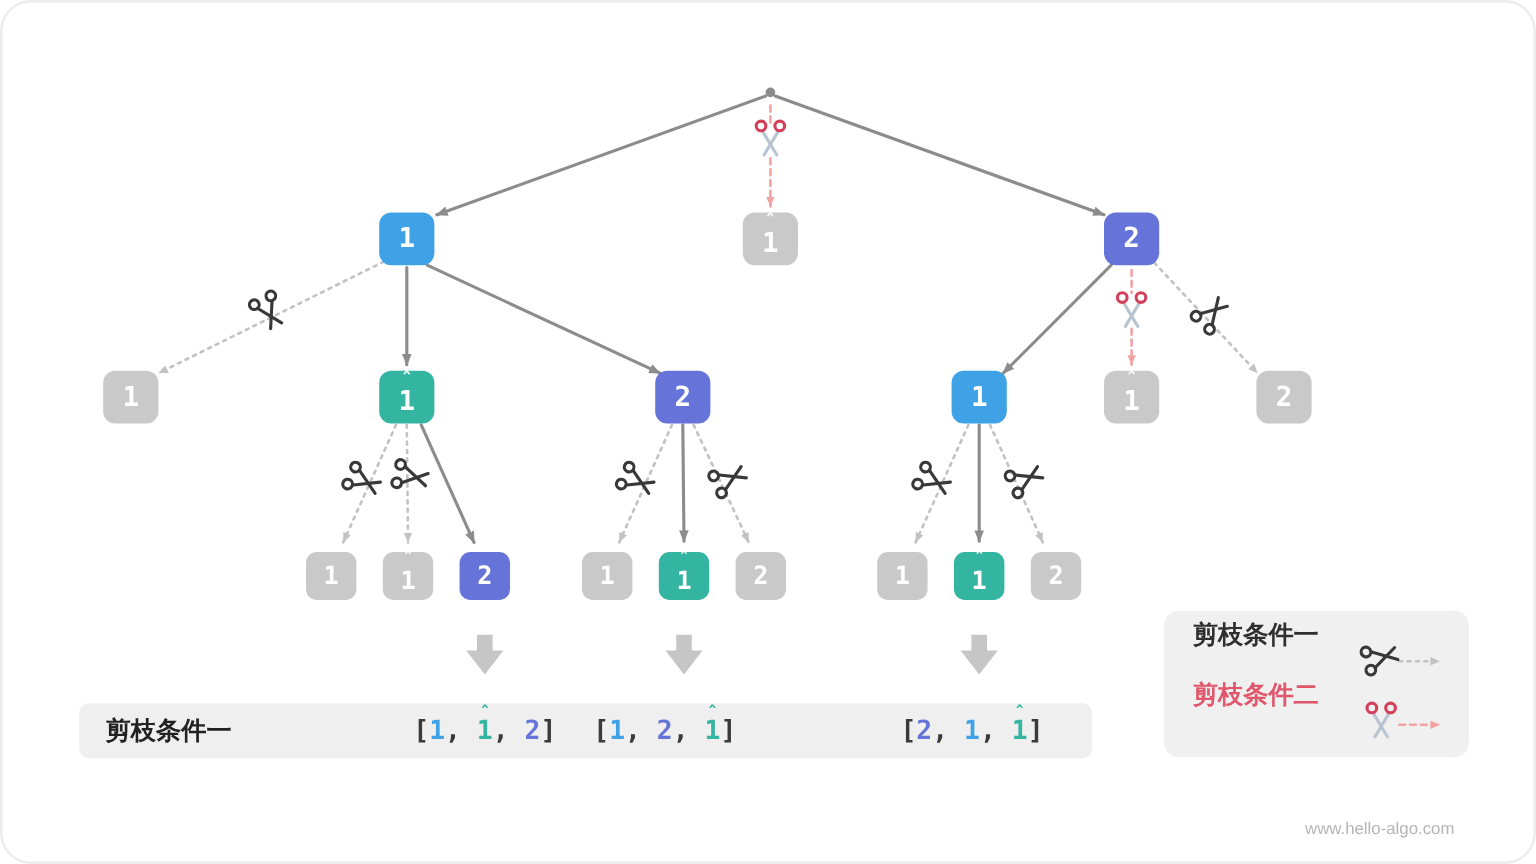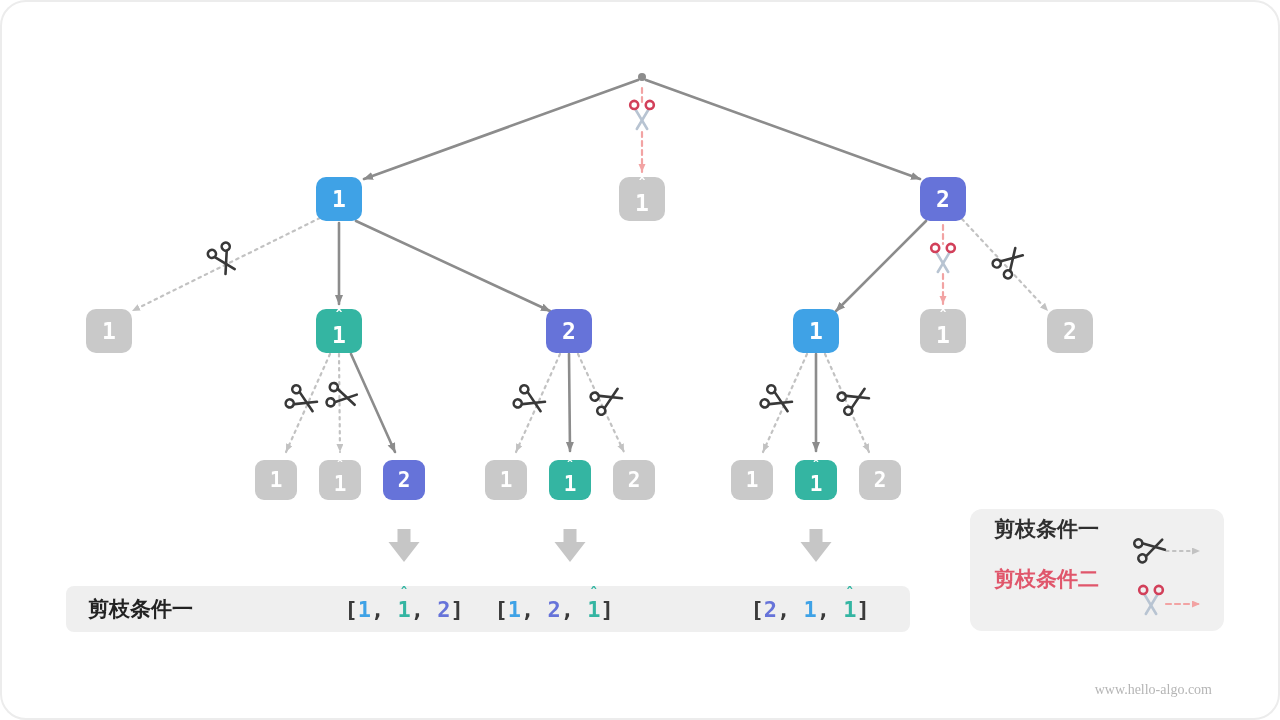--- a/index.html
+++ b/index.html
@@ -30,21 +30,21 @@
        font-family:"DejaVu Sans Mono","Liberation Mono",monospace;font-weight:bold;font-size:22px;white-space:pre;}
   .tok{position:relative;display:inline-block;}
   .tok .hat{position:absolute;top:-8px;left:50%;transform:translateX(-50%);font-size:15px;line-height:10px;}
 
   
   .legend-box{position:absolute;left:968px;top:507px;width:254px;height:122px;background:#f0f0f0;border-radius:12px;}
   .legend-row{position:absolute;left:992px;height:30px;display:flex;align-items:center;font-weight:bold;font-size:21px;}
   .legend-row.r1{top:512px;}
   .legend-row.r2{top:562px;}
 
-  .watermark{position:absolute;right:66px;bottom:20px;font-family:Liberation Serif, serif;
+  .watermark{position:absolute;right:66px;bottom:20px;font-family:Liberation Sans, sans-serif;
              font-size:14px;color:#b5b5b5;}
 
   
   .e-solid{stroke:#8c8c8c;stroke-width:2.6;stroke-linecap:round;fill:none;}
   .e-dotted{stroke:#c2c2c2;stroke-width:2.2;stroke-linecap:round;stroke-dasharray:2.5 4.5;fill:none;}
   .e-pink{stroke:#f2a3a3;stroke-width:2.2;stroke-linecap:round;stroke-dasharray:5 4;fill:none;}
 </style>
 </head>
 <body>
 

